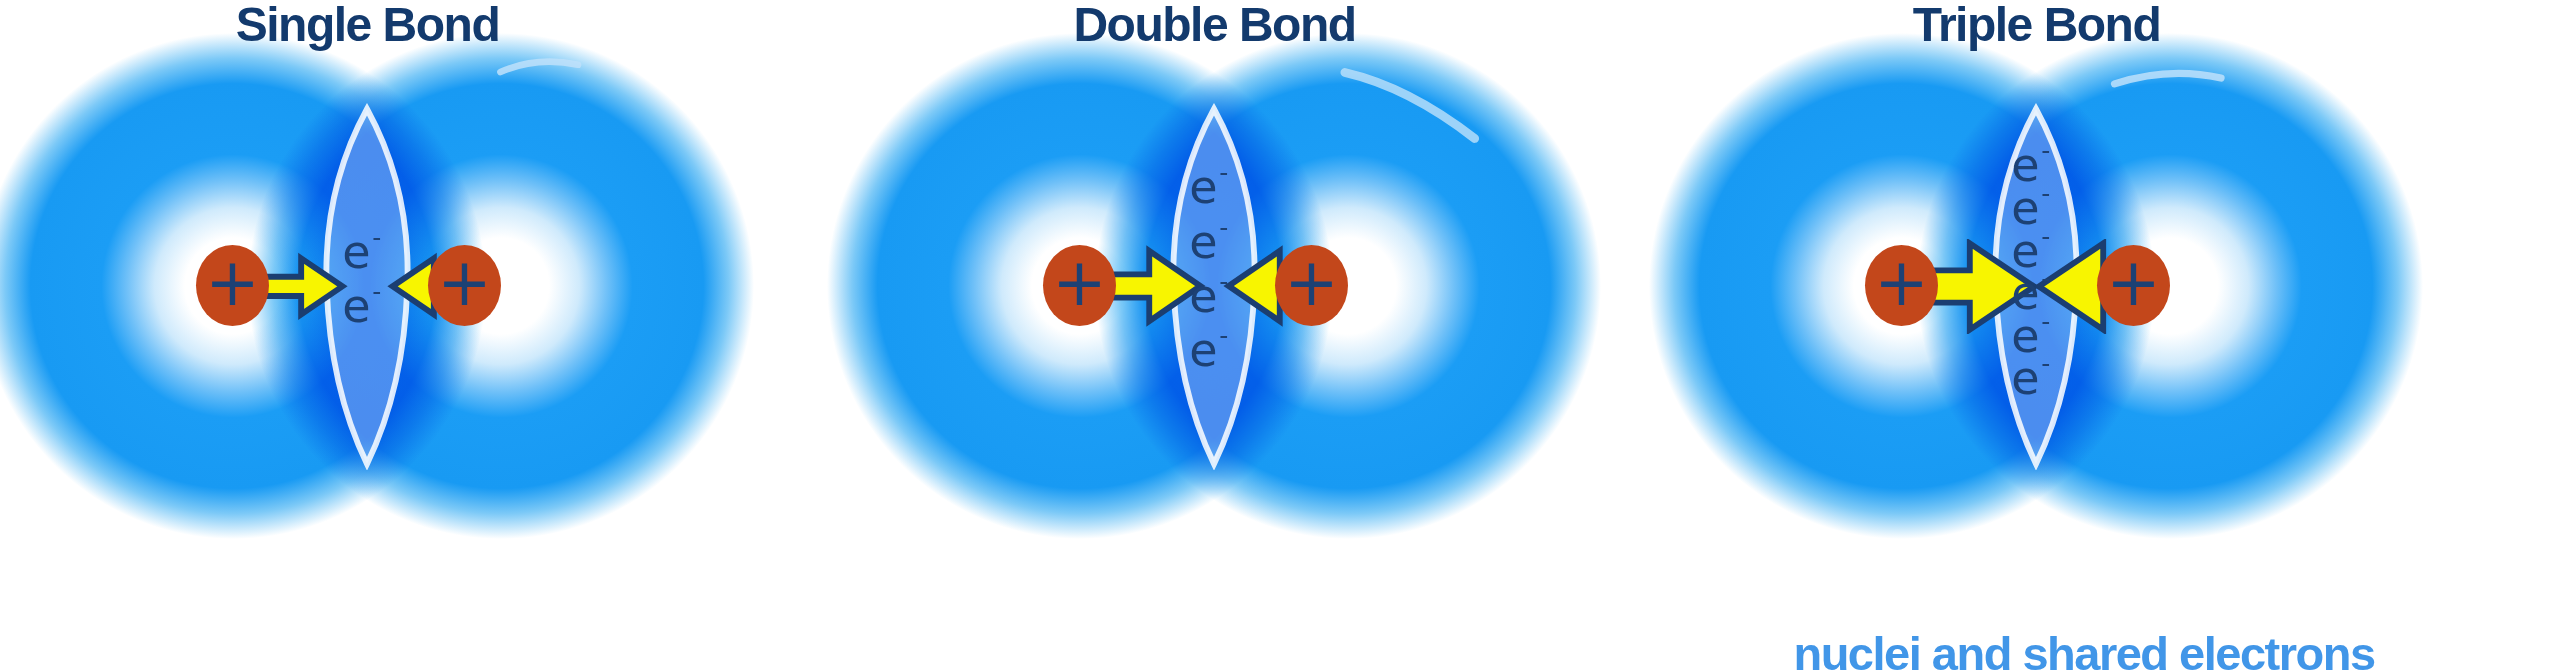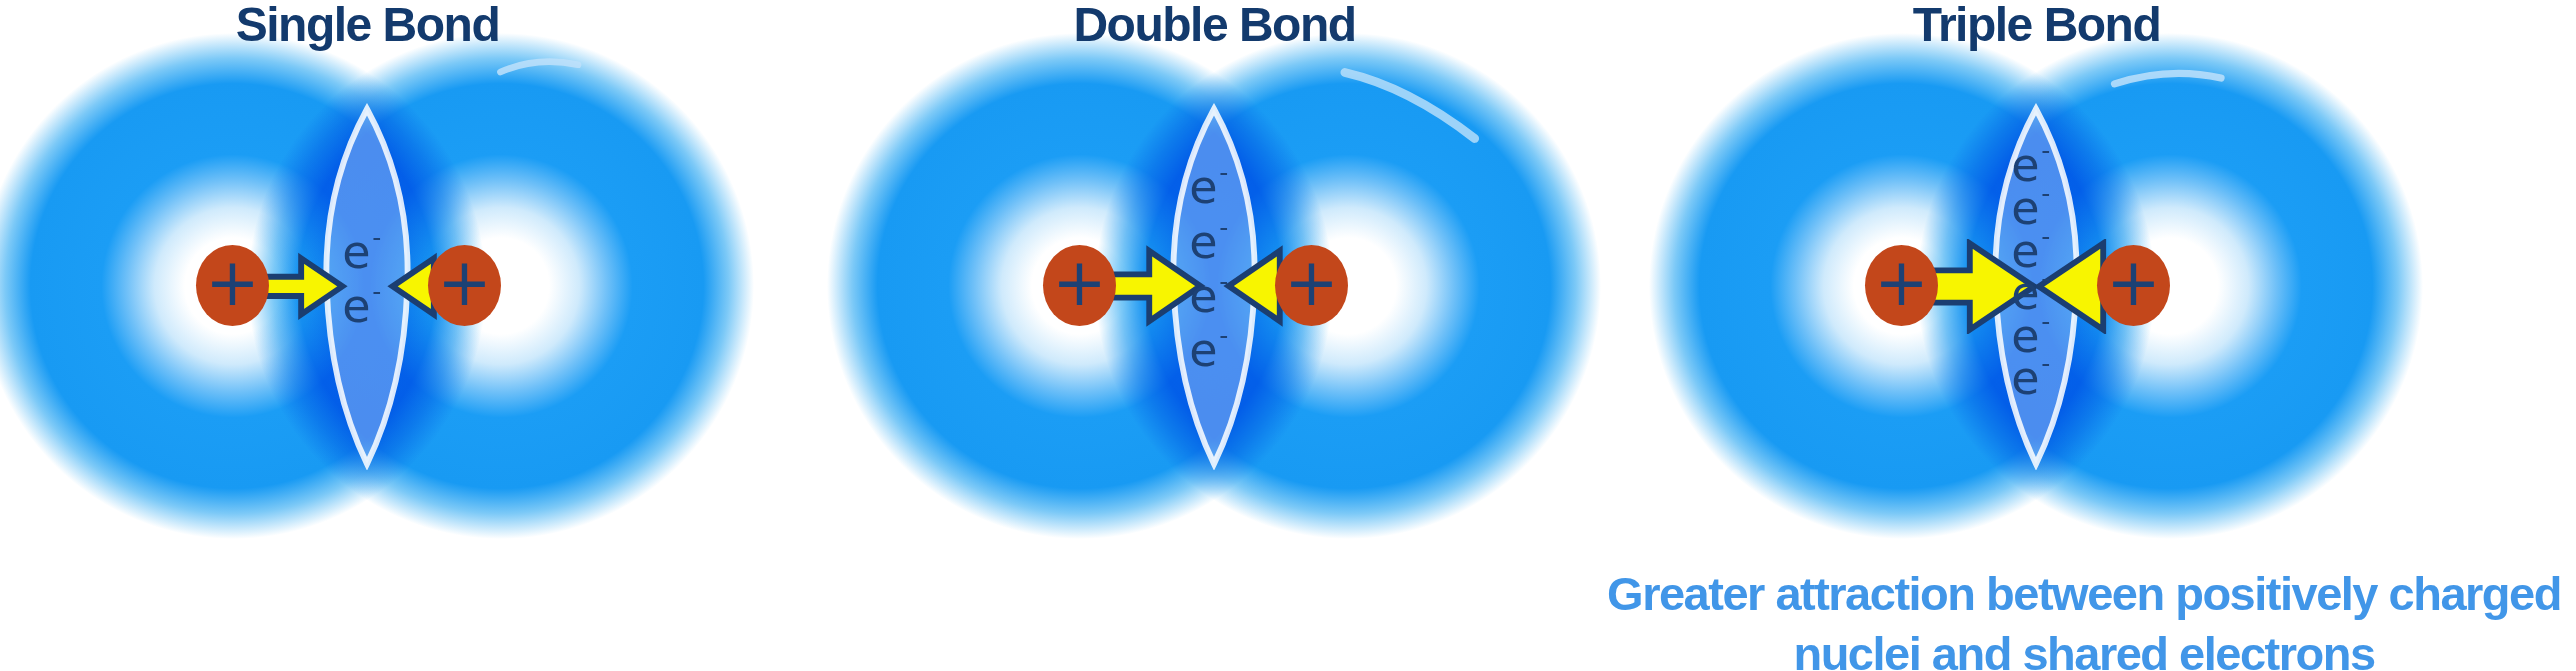--- a/index.html
+++ b/index.html
@@ -182,18 +182,18 @@
       <span class="e"><span>e</span><sup>-</sup></span>
       <span class="e"><span>e</span><sup>-</sup></span>
       <span class="e"><span>e</span><sup>-</sup></span>
       <span class="e"><span>e</span><sup>-</sup></span>
       <span class="e"><span>e</span><sup>-</sup></span>
     </div>
     <h2 class="title">Triple Bond</h2>
   </section>
 
   <p class="caption">
-    <span>Greater attraction between positively charged</span><br>
+    <br>
     <span>nuclei and shared electrons</span>
   </p>
 
 </div>
 
 
 </body></html>

